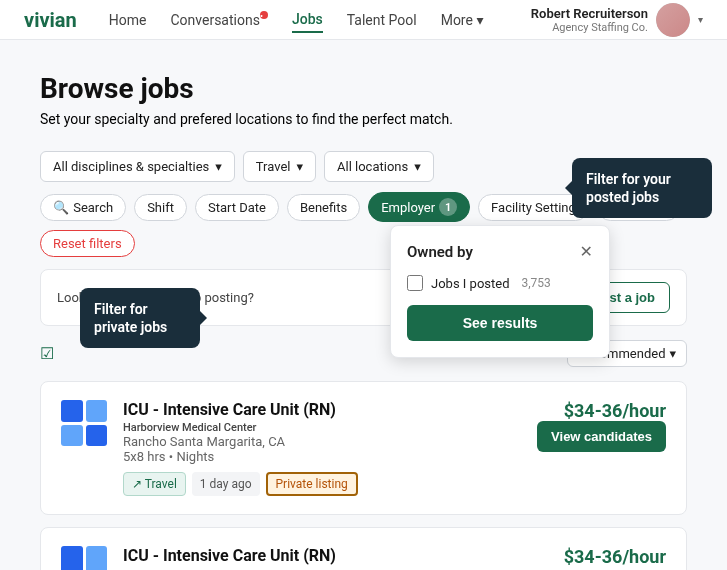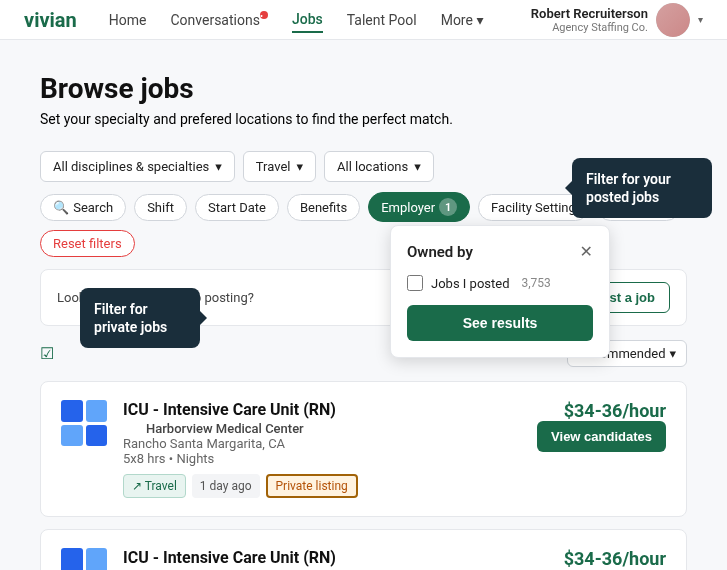--- a/index.html
+++ b/index.html
@@ -266,21 +266,21 @@
     .logo-block {
       border-radius: 3px;
     }
     .logo-b1 { background: #2563eb; }
     .logo-b2 { background: #60a5fa; }
     .logo-b3 { background: #60a5fa; }
     .logo-b4 { background: #2563eb; }
 
     .job-info { flex: 1; }
     .job-title { font-size: 16px; font-weight: 700; color: #111; margin-bottom: 2px; }
-    .job-hospital { font-size: 13px; color: #444; font-weight: 500; margin-left: 23px; }
+    .job-hospital { font-size: 11px; color: #444; font-weight: 500; }
     .job-location { font-size: 13px; color: #666; }
     .job-details { font-size: 13px; color: #666; margin-bottom: 8px; }
     .job-tags { display: flex; gap: 6px; flex-wrap: wrap; }
     .tag {
       border-radius: 4px;
       padding: 3px 8px;
       font-size: 12px;
       display: flex;
       align-items: center;
       gap: 4px;

